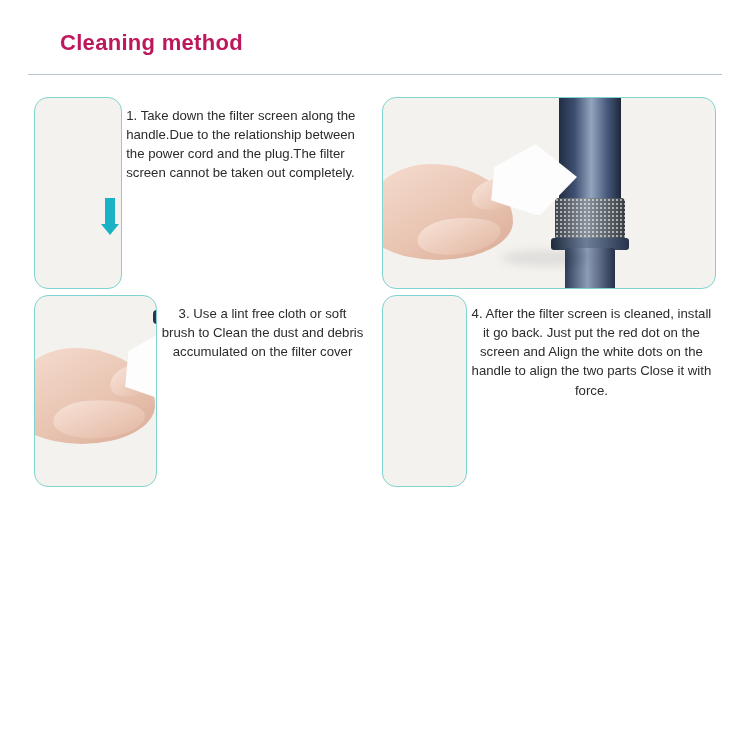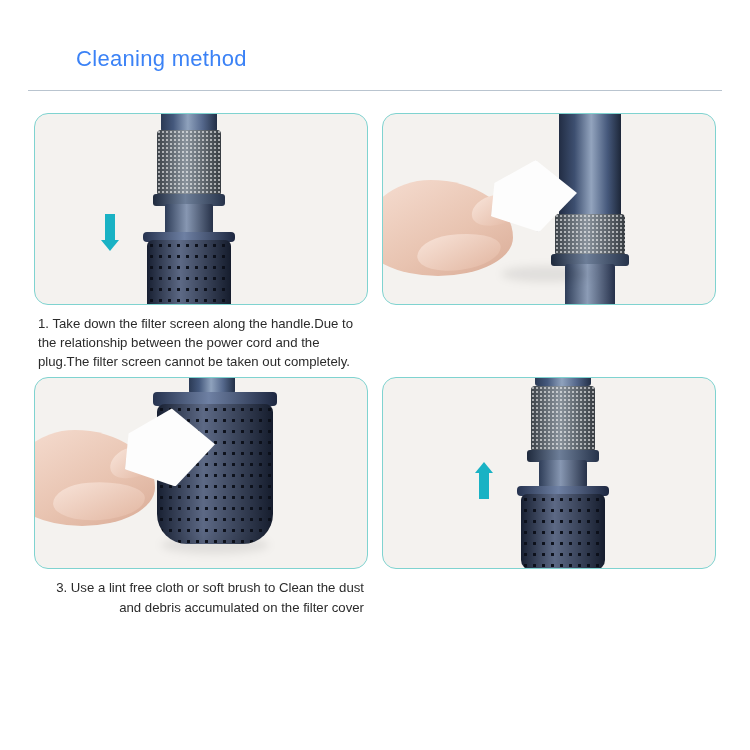--- a/index.html
+++ b/index.html
@@ -18,59 +18,59 @@
     background: #ffffff;
     overflow: hidden;
   }
 
   
   .header {
     padding: 30px 0 0 60px;
   }
   .header-title {
     font-size: 22px;
-    font-weight: normal;
-    color: #3b82f6;
+    font-weight: bold;
+    color: #be185d;
     letter-spacing: 0.3px;
-    margin: 16px;
+    margin: 0;
   }
   .header-rule {
     margin: 18px 28px 0 28px;
     height: 1px;
     background: #b9c4cf;
   }
 
   
   .grid {
     margin: 22px 34px 0 34px;
     display: grid;
     grid-template-columns: 1fr 1fr;
     grid-template-rows: auto auto;
     column-gap: 14px;
     row-gap: 6px;
   }
-  .cell { display: flex; flex-direction: column; }
+  .cell { display: flex; flex-direction: row; }
 
   .figure {
     position: relative;
     width: 100%;
     height: 192px;
     background: #f4f2ef;
     border: 1px solid #7fd3d0;
     border-radius: 14px;
     overflow: hidden;
   }
 
   .caption {
     font-size: 13.2px;
     line-height: 1.45;
     color: #2b2b2b;
     padding: 9px 4px 0 4px;
   }
-  .caption.center { text-align: right; }
+  .caption.center { text-align: center; }
 
   
   .tube {
     position: absolute;
     border-radius: 3px;
     background: linear-gradient(90deg,#2b3a55 0%,#44587c 22%,#8fa2bd 48%,#55688c 74%,#222f46 100%);
   }
   .mesh {
     position: absolute;
     border-radius: 4px;
@@ -227,16 +227,17 @@
         <div class="tube" style="left:156px; top:82px; width:48px; height:28px;
                     background:linear-gradient(90deg,#2e3d58,#8797b2 45%,#263148);"></div>
         <div class="basket-lip" style="left:134px; top:108px; width:92px; height:10px;"></div>
         <div class="basket" style="left:138px; top:116px; width:84px; height:76px;"></div>
 
         <div class="arrow" style="left:92px; top:84px;">
           <div class="head-up"></div>
           <div class="shaft" style="height:26px;"></div>
         </div>
       </div>
+      <div class="caption center">4. After the filter screen is cleaned, install it go back. Just put the red dot on the screen and Align the white dots on the handle to align the two parts Close it with force.</div>
     </div>
 
   </div>
 </div>
 
 </body></html>

